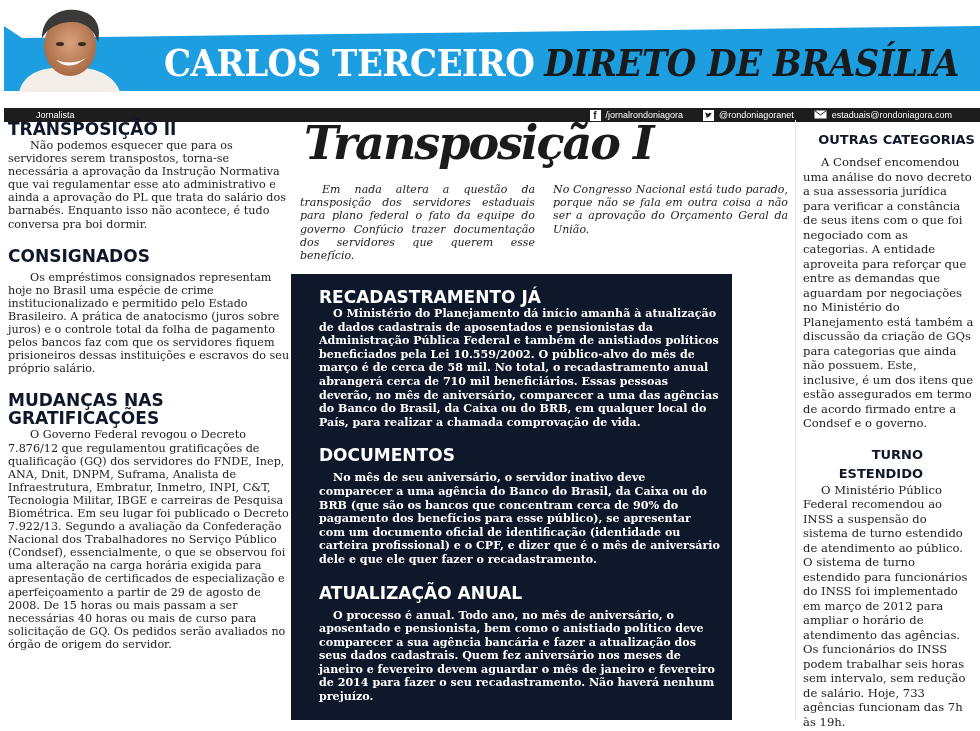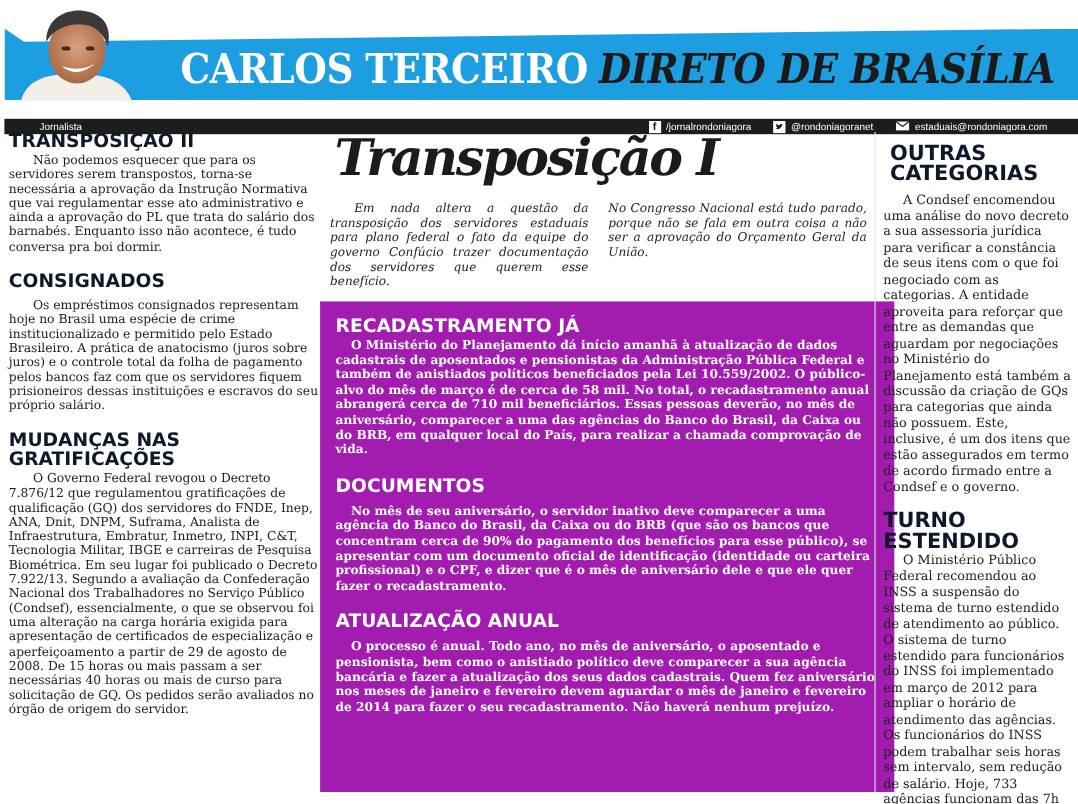--- a/index.html
+++ b/index.html
@@ -27,30 +27,30 @@
   .sec-head { font-family: "DejaVu Sans", sans-serif; font-weight: bold; color: #0f172a; font-size: 17px; line-height: 18px; letter-spacing: 0px; }
   .body-text { font-family: "DejaVu Serif", serif; font-size: 11.2px; line-height: 13.1px; color: #222; text-indent: 22px; }
 
   .left { left: 8px; top: 120px; width: 285px; }
   .left .sec-head { margin-bottom: 1px; }
   .left .sec { margin-bottom: 16px; }
 
   .right { left: 803px; top: 130px; width: 172px; }
   .right .body-text { font-size: 11.6px; line-height: 14.5px; text-indent: 18px; }
   .right .sec { margin-bottom: 14px; }
-  .right .sec-head { font-size: 19px; line-height: 19px; }
+  .right .sec-head { font-size: 13px; line-height: 19px; text-align: right; }
 
   
   .center { left: 298px; top: 117px; width: 492px; }
   .main-title { font-family: "DejaVu Serif", serif; font-weight: bold; font-style: italic; font-size: 46px; line-height: 52px; color: #1b1b1b; letter-spacing: -2px; margin-left: 6px; }
   .intro { display: flex; gap: 18px; margin-top: 14px; padding: 0 2px; }
   .intro p { flex: 1; font-family: "DejaVu Serif", serif; font-style: italic; font-size: 11px; line-height: 13.2px; text-align: justify; color: #222; }
   .intro p.first { text-indent: 22px; }
 
-  .bluebox { position: absolute; left: 291px; top: 274px; width: 522px; height: 446px; background: #a21caf; padding: 14px 12px 0 14px; }
+  .bluebox { position: absolute; left: 291px; top: 274px; width: 441px; height: 446px; background: #0f172a; padding: 14px 12px 0 28px; }
   .bluebox .bsec { margin-bottom: 17px; }
   .bluebox .sec-head { color: #fff; font-size: 17px; line-height: 19px; }
   .bluebox .body-text { color: #fff; font-weight: bold; font-size: 11.1px; line-height: 13.6px; text-indent: 14px; }
 
   .divider-v { position: absolute; width: 1px; background: #d9e8f2; }
 </style>
 </head>
 <body>
 
 <div class="header">

